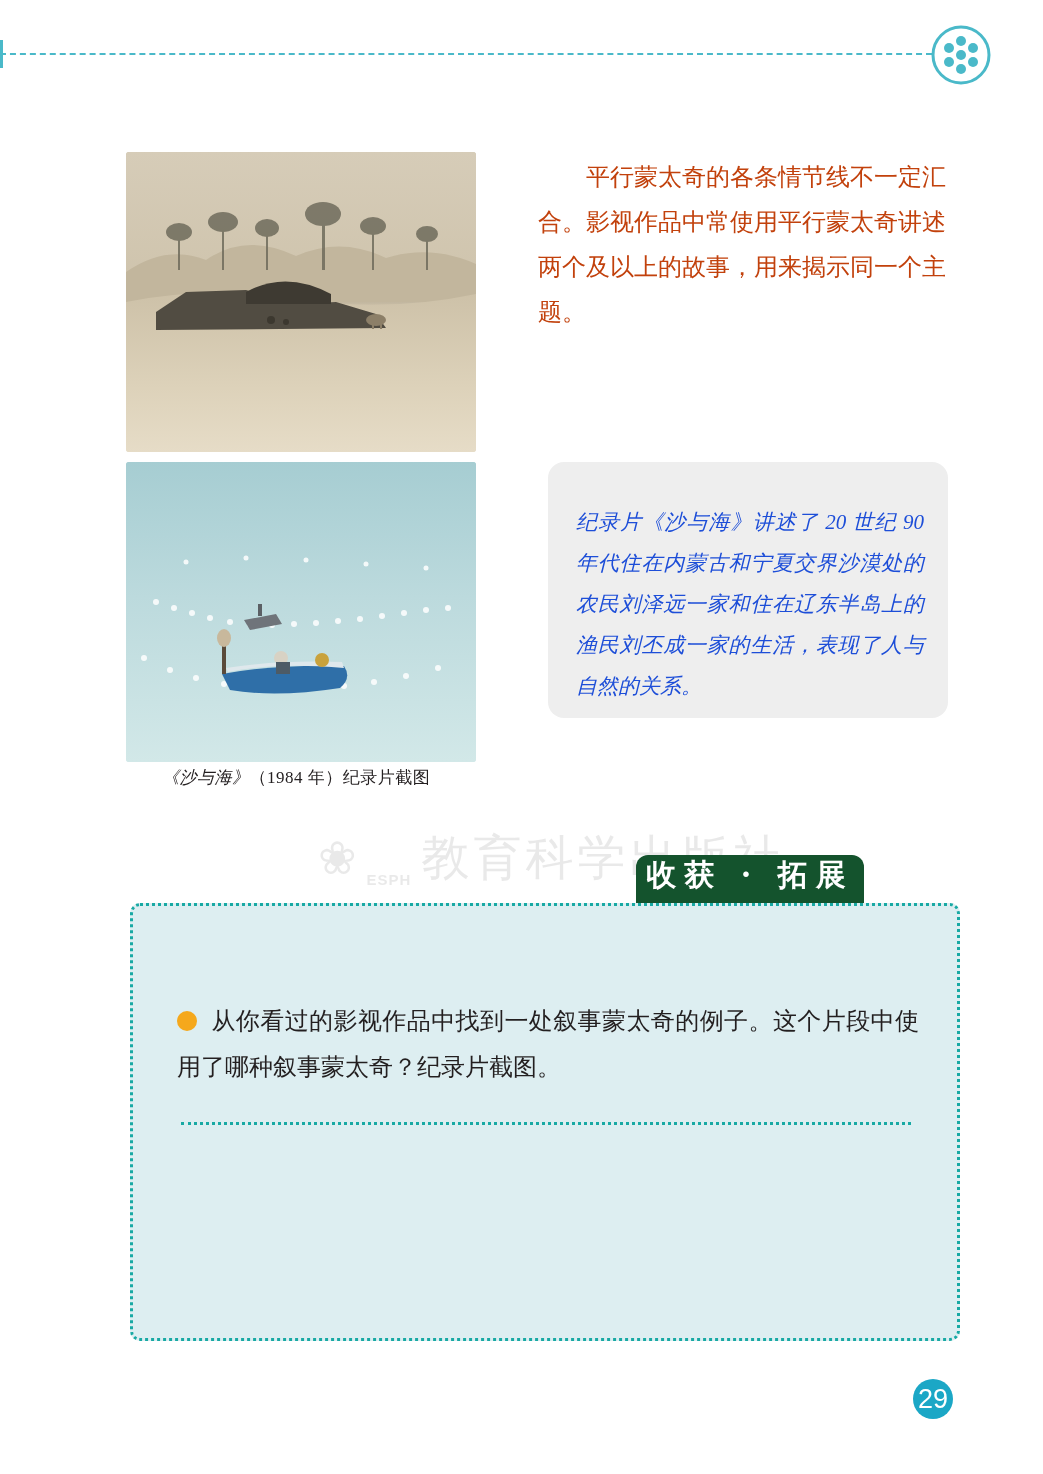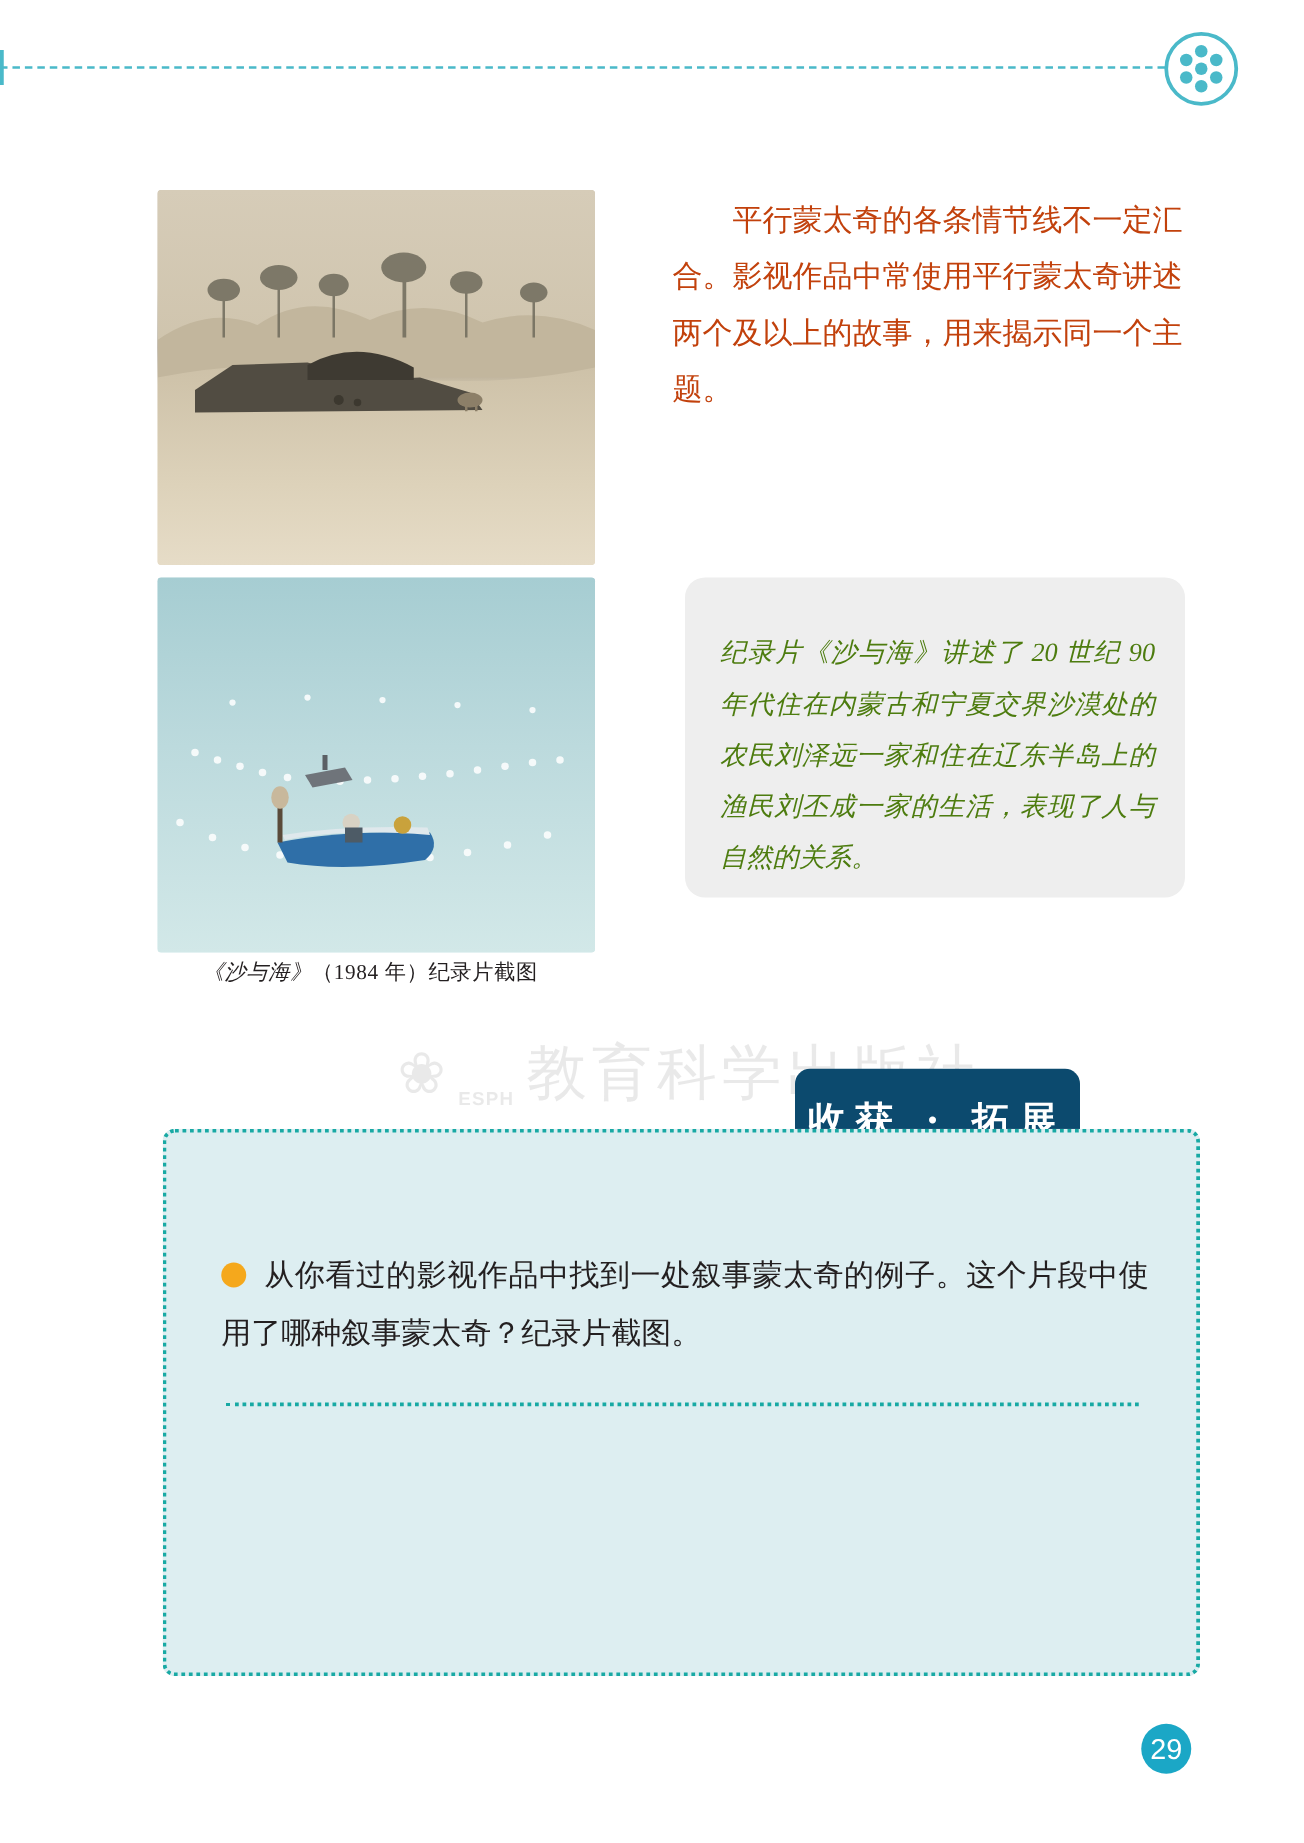--- a/index.html
+++ b/index.html
@@ -116,21 +116,21 @@
     background: #eeeeee;
     border-radius: 16px;
   }
   .note-box .note-text {
     position: absolute;
     left: 28px;
     top: 40px;
     width: 348px;
     font-size: 21px;
     line-height: 41px;
-    color: #4d7c0f;
+    color: #1d4ed8;
     font-style: italic;
     font-family: "Liberation Serif", "DejaVu Serif", serif;
     text-align: justify;
   }
 
   
   .watermark {
     position: absolute;
     left: 318px;
     top: 818px;
@@ -165,24 +165,23 @@
     white-space: nowrap;
   }
 
   
   .activity-tab {
     position: absolute;
     left: 636px;
     top: 855px;
     width: 228px;
     height: 82px;
-    background: #0c4a6e;
+    background: #14532d;
     border-radius: 12px;
     display: flex;
-    align-items: center;
     justify-content: center;
   }
   .activity-tab .tab-label {
     color: #ffffff;
     font-size: 30px;
     font-weight: bold;
     letter-spacing: 8px;
     font-family: "DejaVu Serif", serif;
   }
   .activity-tab .tail {
@@ -241,21 +240,21 @@
   
   .page-number {
     position: absolute;
     left: 913px;
     top: 1379px;
     width: 40px;
     height: 40px;
     border-radius: 50%;
     background: #1ba7c6;
     color: #ffffff;
-    font-size: 23px;
+    font-size: 27px;
     font-family: "Liberation Sans", sans-serif;
     display: flex;
     align-items: center;
     justify-content: center;
   }
 </style>
 </head>
 <body>
 
 <div class="page">

